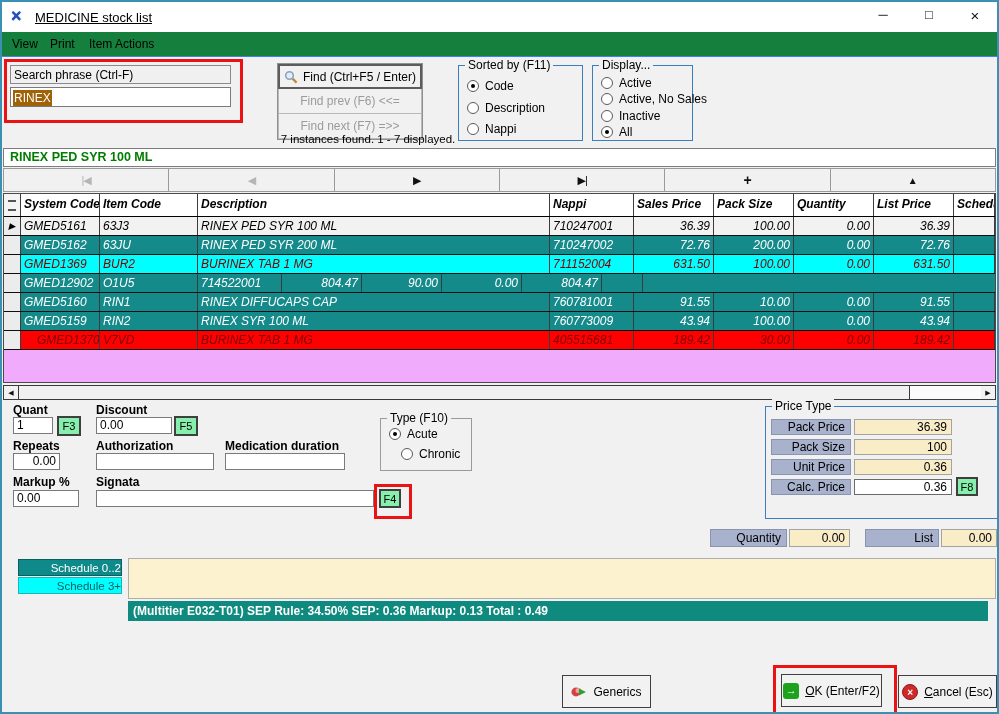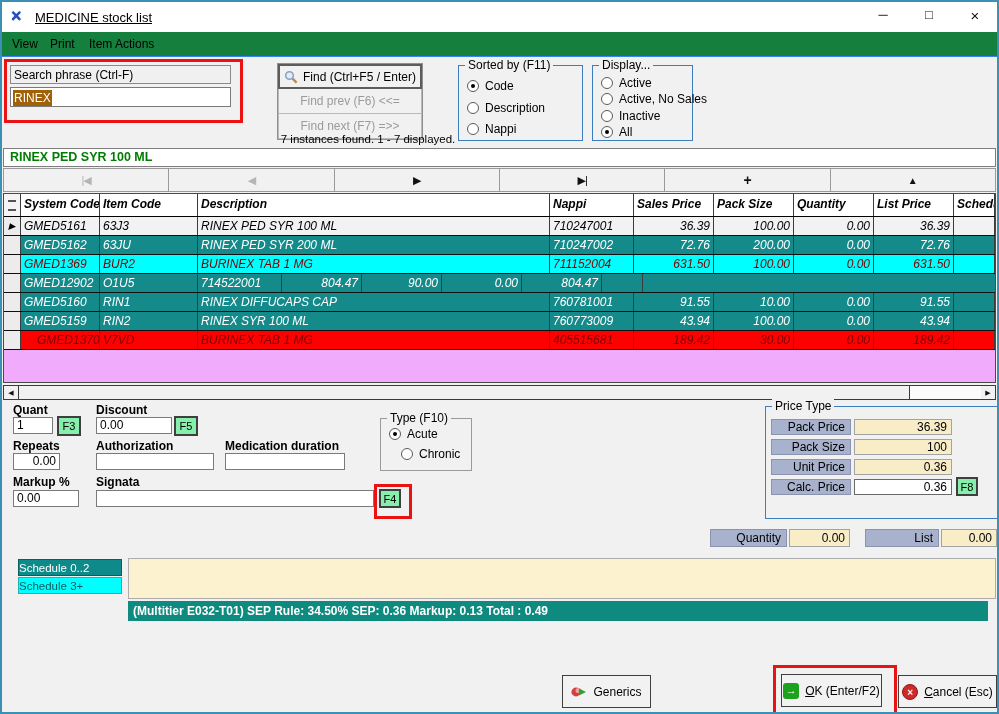--- a/index.html
+++ b/index.html
@@ -64,21 +64,21 @@
   .flabel{position:absolute;font-weight:bold;white-space:nowrap;}
   .field{position:absolute;background:#fff;border:1px solid #7a7a7a;box-sizing:border-box;height:17px;line-height:15px;padding:0 3px;}
   .fkey{position:absolute;background:#86efac;border:2px solid #3f3f3f;box-sizing:border-box;text-align:center;font-size:11px;width:24px;height:20px;line-height:16px;}
   
   .chip{background:#a8b2cc;border:1px solid #8a94ae;box-sizing:border-box;text-align:right;padding-right:5px;}
   .cream{background:#f9edc8;border:1px solid #a3a3a3;box-sizing:border-box;text-align:right;padding-right:4px;}
   .white-field{background:#fff;border:1px solid #6a6a6a;box-sizing:border-box;text-align:right;padding-right:4px;}
   .pt-row-label{position:absolute;left:5px;width:80px;height:16px;line-height:14px;}
   .pt-row-val{position:absolute;left:88px;width:98px;height:16px;line-height:14px;}
   
-  .sched-btn{position:absolute;left:16px;width:104px;height:17px;text-align:left;line-height:16px;font-size:11.5px;box-sizing:border-box;}
+  .sched-btn{position:absolute;left:16px;width:104px;height:17px;text-align:right;line-height:16px;font-size:11.5px;box-sizing:border-box;}
   .sched-teal{background:#0e8a8a;color:#fff;border:1px solid #0a5e5e;}
   .sched-cyan{background:#00ffff;color:#0a6060;border:1px solid #19b8b8;}
   .memo{position:absolute;left:126px;top:556px;width:868px;height:41px;background:#fcf2d0;border:1px solid #adadad;box-sizing:border-box;}
   .statusbar{position:absolute;left:126px;top:599px;width:860px;height:20px;background:#0e8a7f;color:#fff;font-weight:bold;line-height:20px;padding-left:5px;box-sizing:border-box;white-space:nowrap;overflow:hidden;}
   
   .btn{position:absolute;background:#f2f2f2;border:1px solid #3f3f3f;box-sizing:border-box;display:flex;align-items:center;justify-content:center;gap:6px;height:33px;font-size:12px;}
   .fl-u{display:inline-block;}
   .fl-u::first-letter{text-decoration:underline;}
   .ok-icon{display:inline-block;width:16px;height:16px;background:#1ca21c;border-radius:3px;color:#fff;font-weight:bold;text-align:center;line-height:15px;font-size:11px;}
   .cancel-icon{display:inline-block;width:16px;height:16px;background:#cf2a2a;border-radius:50%;color:#fff;font-weight:bold;text-align:center;line-height:15px;font-size:10px;border:1px solid #8e1717;box-sizing:border-box;}

